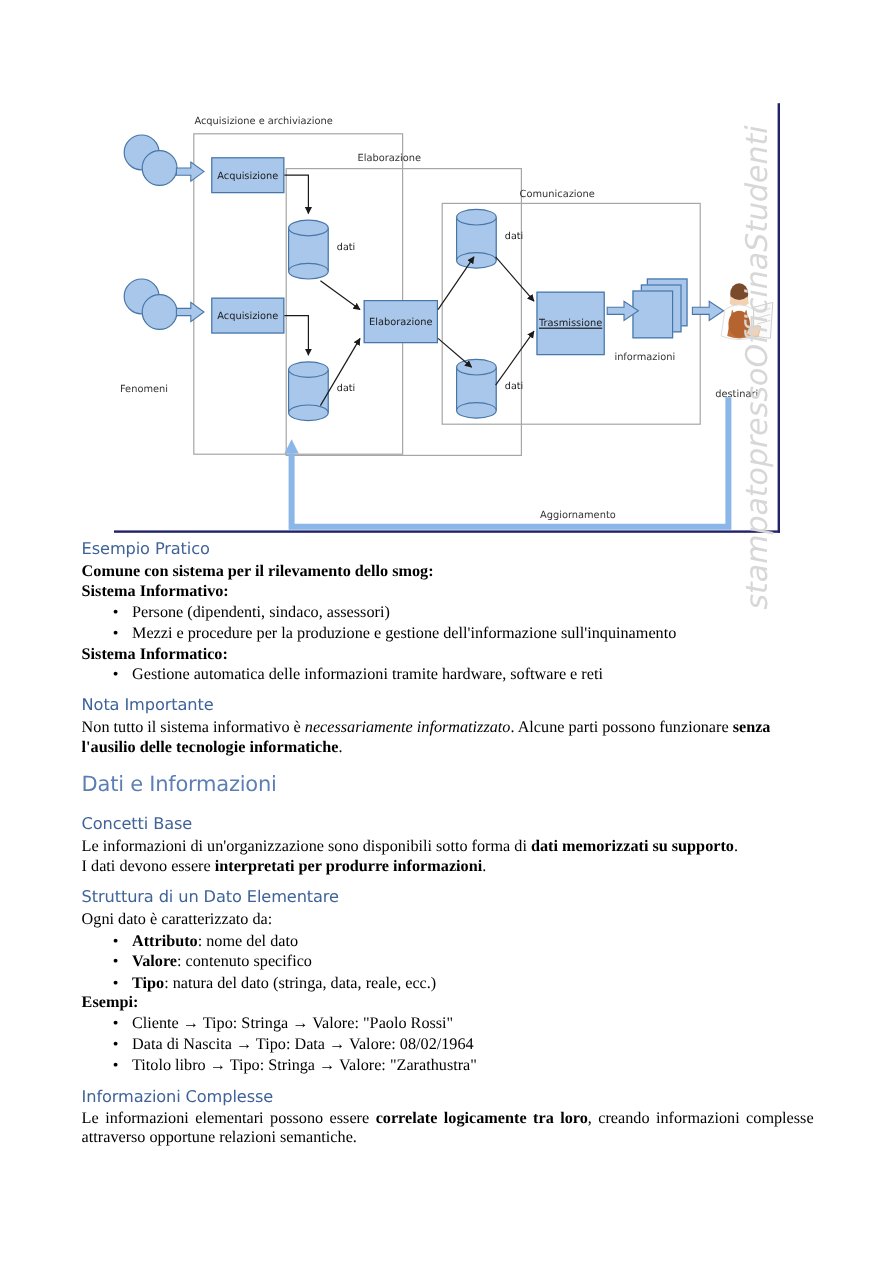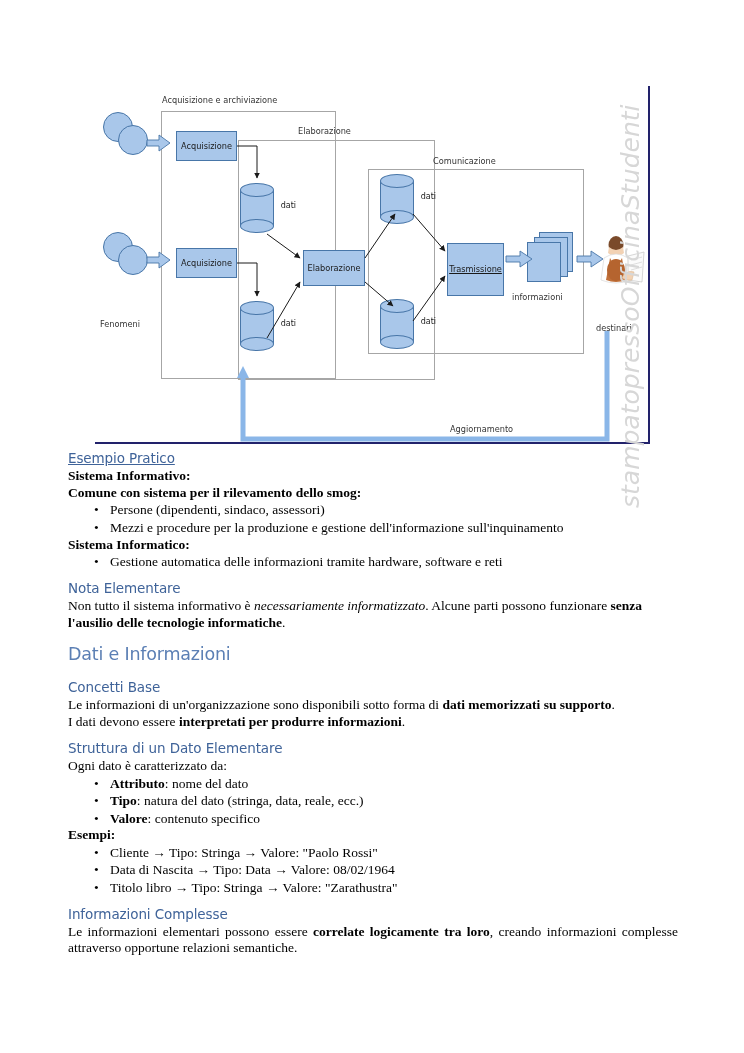--- a/index.html
+++ b/index.html
@@ -179,21 +179,21 @@
     letter-spacing: -0.2px;
   }
   h2.h-sec {
     font-family: "DejaVu Sans", sans-serif;
     font-weight: normal;
     font-size: 13.5px;
     color: #3f6399;
     margin: 9px 0 2px 0;
     letter-spacing: -0.1px;
   }
-  h2.h-sec.first { margin-top: 0; text-decoration: underline; }
+  h2.h-sec.first { margin-top: 0; }
 
   p.body {
     font-family: "Liberation Serif", serif;
     font-size: 13.5px;
     color: #000000;
     margin: 0;
     line-height: 1.24;
   }
   p.body.just { text-align: justify; }
   p.lead {
@@ -339,46 +339,46 @@
       <path d="M318 235 L350 190" stroke="#1a1a1a" stroke-width="1" fill="none" marker-end="url(#ah)"></path>
 
       <path d="M512 245 L512 353 L148 353 L148 292" stroke="#8ab6e8" stroke-width="5" fill="none" stroke-linejoin="miter"></path>
       <path d="M148 280 l-6 12 l12 0 z" fill="#8ab6e8"></path>
     </svg>
   </div>
 
   <div class="content">
 
     <h2 class="h-sec first">Esempio Pratico</h2>
+    <p class="lead">Comune con sistema per il rilevamento dello smog:</p>
     <p class="lead">Sistema Informativo:</p>
-    <p class="lead">Comune con sistema per il rilevamento dello smog:</p>
     <ul class="bul">
       <li>Persone (dipendenti, sindaco, assessori)</li>
       <li>Mezzi e procedure per la produzione e gestione dell'informazione sull'inquinamento</li>
     </ul>
     <p class="lead">Sistema Informatico:</p>
     <ul class="bul">
       <li>Gestione automatica delle informazioni tramite hardware, software e reti</li>
     </ul>
 
-    <h2 class="h-sec">Nota Elementare</h2>
+    <h2 class="h-sec">Nota Importante</h2>
     <p class="body"><span>Non tutto il sistema informativo è </span><span class="i">necessariamente informatizzato</span><span>. Alcune parti possono funzionare </span><span class="b">senza l'ausilio delle tecnologie informatiche</span><span>.</span></p>
 
     <h1 class="h-main">Dati e Informazioni</h1>
 
     <h2 class="h-sec">Concetti Base</h2>
     <p class="body"><span>Le informazioni di un'organizzazione sono disponibili sotto forma di </span><span class="b">dati memorizzati su supporto</span><span>.</span></p>
     <p class="body"><span>I dati devono essere </span><span class="b">interpretati per produrre informazioni</span><span>.</span></p>
 
     <h2 class="h-sec">Struttura di un Dato Elementare</h2>
     <p class="body">Ogni dato è caratterizzato da:</p>
     <ul class="bul">
       <li><span class="b">Attributo</span><span>: nome del dato</span></li>
+      <li><span class="b">Valore</span><span>: contenuto specifico</span></li>
       <li><span class="b">Tipo</span><span>: natura del dato (stringa, data, reale, ecc.)</span></li>
-      <li><span class="b">Valore</span><span>: contenuto specifico</span></li>
     </ul>
     <p class="lead">Esempi:</p>
     <ul class="bul">
       <li>Cliente → Tipo: Stringa → Valore: "Paolo Rossi"</li>
       <li>Data di Nascita → Tipo: Data → Valore: 08/02/1964</li>
       <li>Titolo libro → Tipo: Stringa → Valore: "Zarathustra"</li>
     </ul>
 
     <h2 class="h-sec">Informazioni Complesse</h2>
     <p class="body just"><span>Le informazioni elementari possono essere </span><span class="b">correlate logicamente tra loro</span><span>, creando informazioni complesse attraverso opportune relazioni semantiche.</span></p>

